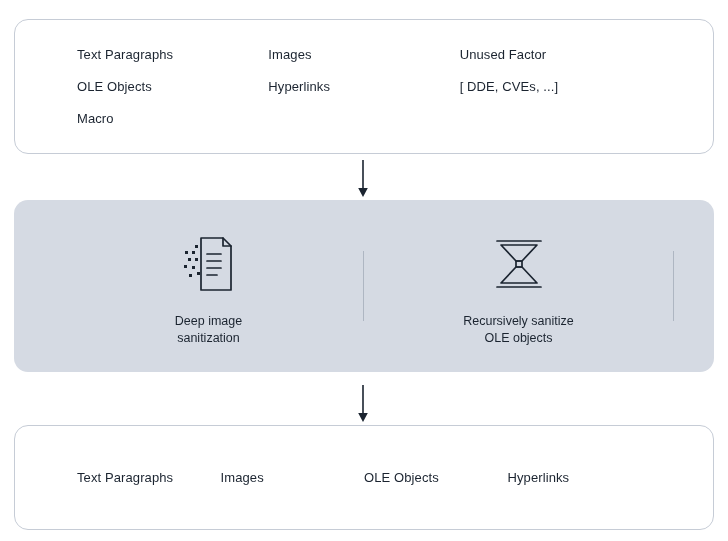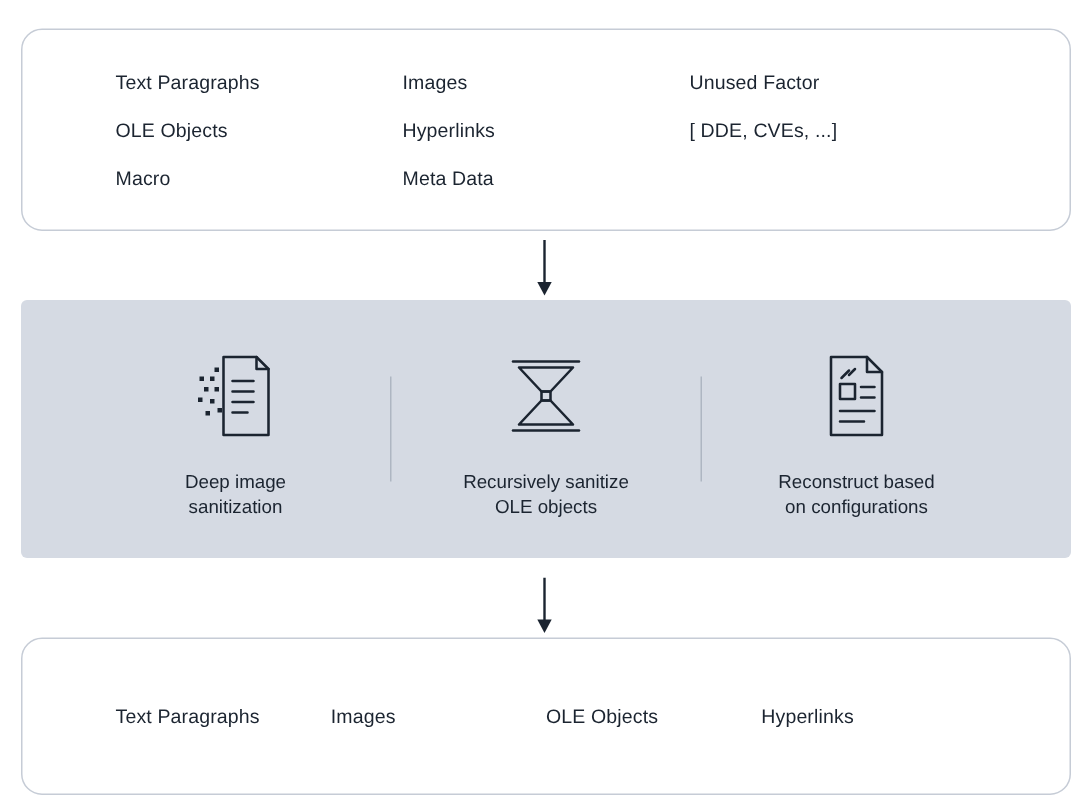--- a/index.html
+++ b/index.html
@@ -64,21 +64,21 @@
 
   
   .panel-mid {
     position: absolute;
     left: 14px;
     top: 200px;
     width: 700px;
     height: 172px;
     box-sizing: border-box;
     background: #d5dae3;
-    border-radius: 4px;
+    border-radius: 14px;
     display: flex;
     align-items: center;
   }
   .mid-inner {
     width: 100%;
     display: flex;
     align-items: stretch;
     justify-content: space-between;
     padding: 0 40px;
     box-sizing: border-box;
@@ -147,21 +147,20 @@
 
   <div class="panel-top">
     <div class="grid-top">
       <div class="cell">Text Paragraphs</div>
       <div class="cell">Images</div>
       <div class="cell">Unused Factor</div>
       <div class="cell">OLE Objects</div>
       <div class="cell">Hyperlinks</div>
       <div class="cell">[ DDE, CVEs, ...]</div>
       <div class="cell">Macro</div>
-      <div class="cell">Meta Data</div>
     </div>
   </div>
 
   <div class="arrow arrow-1">
     <svg width="16" height="38" viewBox="0 0 16 38">
       <line x1="8" y1="0" x2="8" y2="30" stroke="#1b2430" stroke-width="1.6"></line>
       <polygon points="8,37 3.2,28 12.8,28" fill="#1b2430"></polygon>
     </svg>
   </div>
 
@@ -206,35 +205,20 @@
               <path d="M8 52 H52"></path>
             </g>
           </svg>
         </div>
         <div class="mid-label">Recursively sanitize
 OLE objects</div>
       </div>
 
       <div class="divider"></div>
 
-      <div class="mid-col">
-        <div class="mid-icon">
-          <svg width="50" height="60" viewBox="0 0 50 60">
-            <g fill="none" stroke="#1b2430" stroke-width="1.7" stroke-linejoin="round" stroke-linecap="round">
-              <path d="M8 4 H32 L42 14 V56 H8 Z"></path>
-              <path d="M32 4 V14 H42"></path>
-              <path d="M14 22 h10 v10 h-10 z"></path>
-              <path d="M28 24 H37 M28 31 H37 M14 40 H37 M14 47 H30"></path>
-              <path d="M20 16 l4 -4 M15 18 l5 -5"></path>
-            </g>
-          </svg>
-        </div>
-        <div class="mid-label">Reconstruct based
-on configurations</div>
-      </div>
 
     </div>
   </div>
 
   <div class="arrow arrow-2">
     <svg width="16" height="38" viewBox="0 0 16 38">
       <line x1="8" y1="0" x2="8" y2="30" stroke="#1b2430" stroke-width="1.6"></line>
       <polygon points="8,37 3.2,28 12.8,28" fill="#1b2430"></polygon>
     </svg>
   </div>

